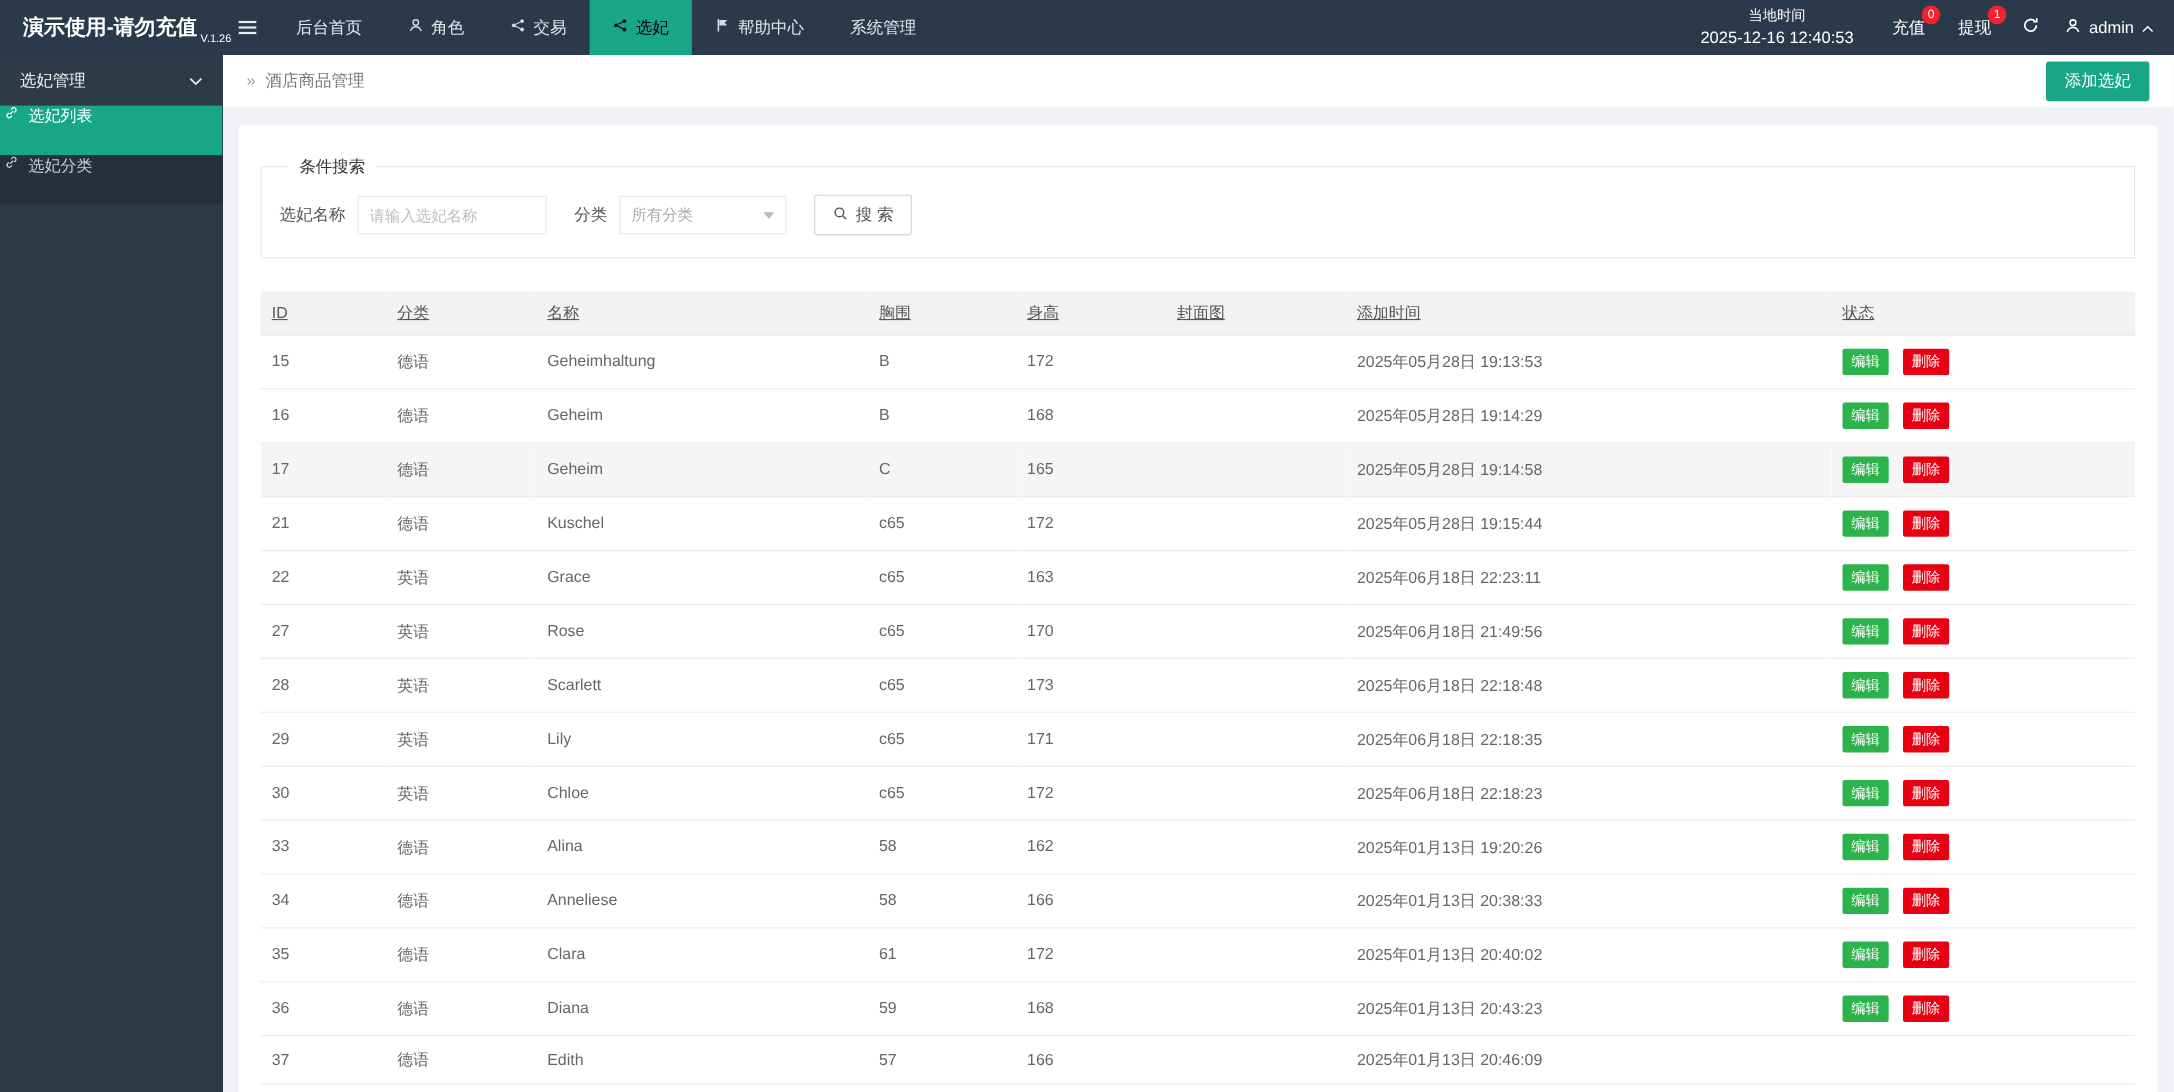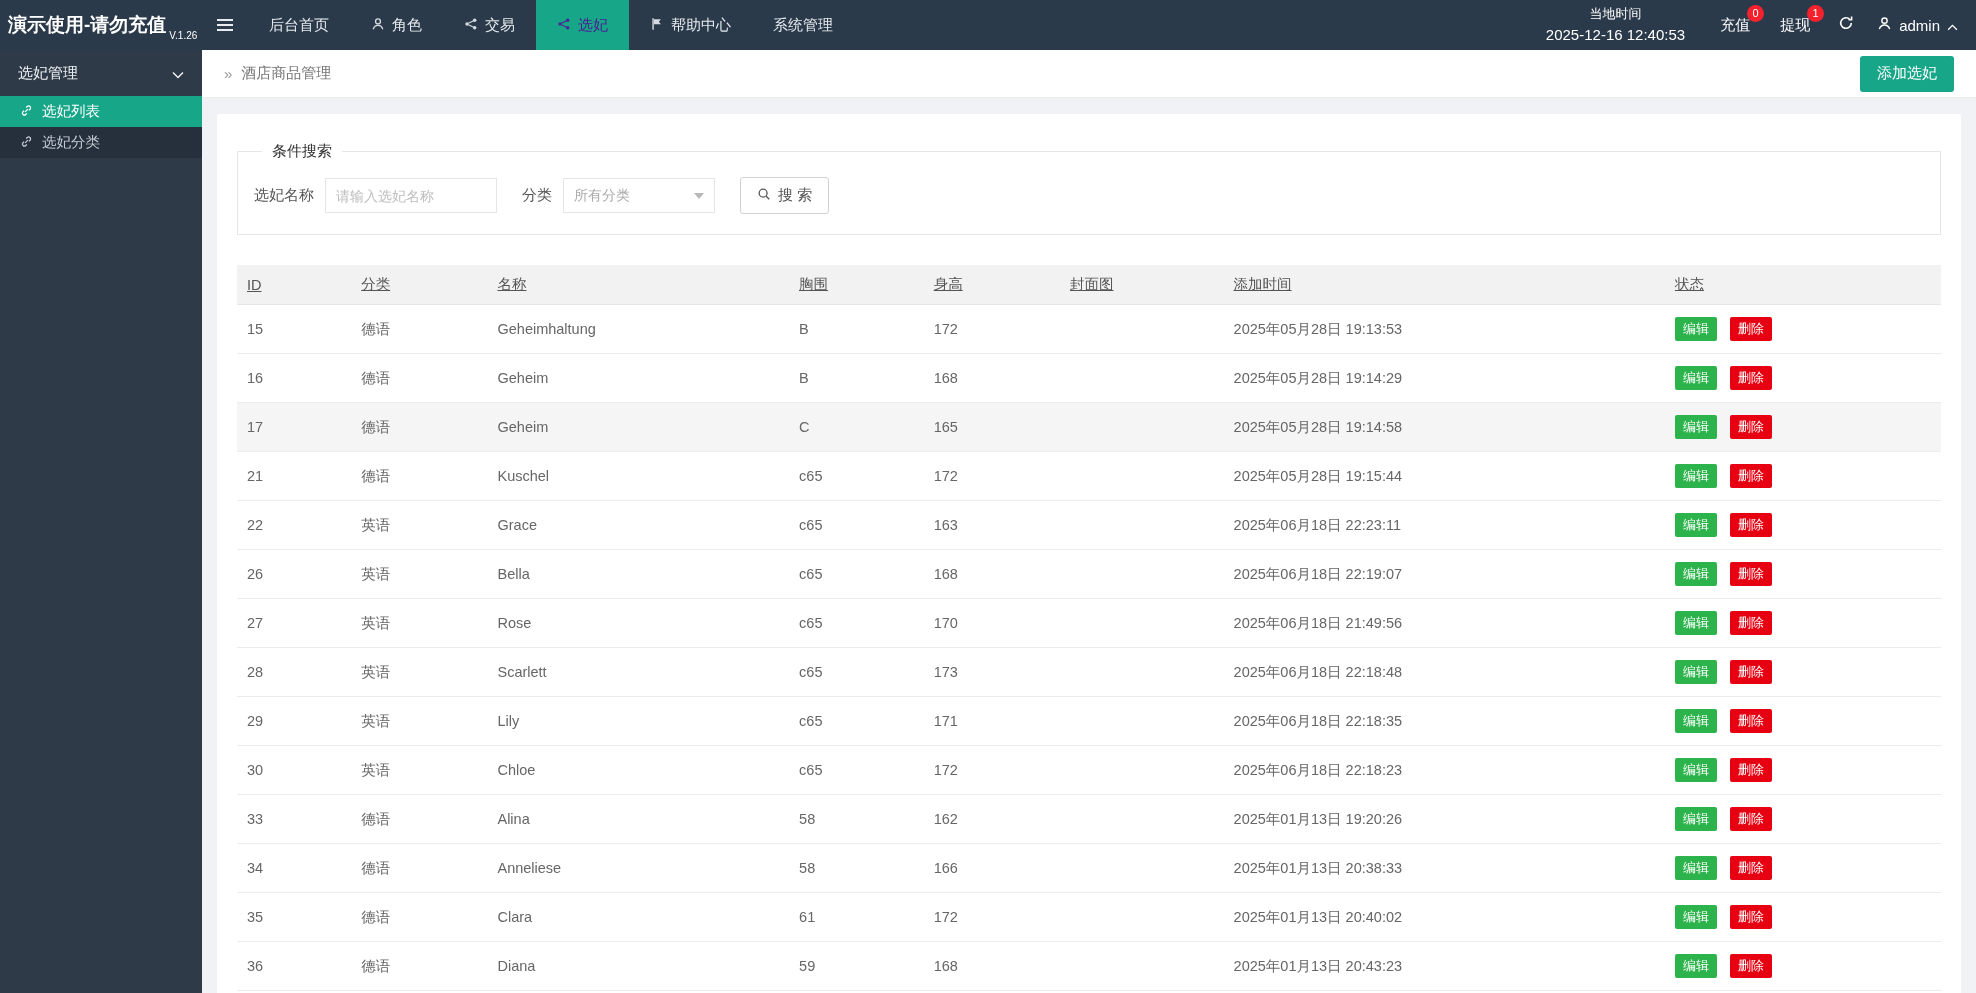--- a/index.html
+++ b/index.html
@@ -12,32 +12,32 @@
   }
 
   
   .navbar {
     position: fixed; top: 0; left: 0; right: 0; height: 50px;
     background: var(--navbar-bg, #2b3a4a);
     display: flex; align-items: stretch; z-index: 10; color: #fff;
   }
   .brand {
     width: 202px; flex: 0 0 auto; display: flex; align-items: center;
-    padding-left: 8px; font-weight: bold; font-size: 19px; white-space: nowrap;
+    padding-left: 21px; font-weight: bold; font-size: 19px; white-space: nowrap;
   }
   .brand sup { font-size: 10px; font-weight: normal; margin-left: 3px; transform: translateY(-7px); margin-top: 35px; }
   .nav-toggle { width: 46px; display: flex; align-items: center; justify-content: center; cursor: pointer; }
   .hamburger { display: inline-flex; flex-direction: column; gap: 3px; }
   .hamburger i { display: block; width: 16px; height: 2px; background: #e8ecef; }
   .nav-items { display: flex; align-items: stretch; }
   .nav-item {
     display: flex; align-items: center; gap: 7px; padding: 0 21px;
     font-size: 15px; color: #e4e9ed; cursor: pointer; white-space: nowrap;
   }
-  .nav-item.active { background: var(--accent, #18a689); color: #4c1d95; }
+  .nav-item.active { background: var(--accent, #18a689); color: #000000; }
   .nav-item svg { opacity: .92; }
   .nav-right { margin-left: auto; display: flex; align-items: center; }
   .time-block { text-align: center; line-height: 1.4; padding: 0 20px; }
   .time-label { font-size: 13px; }
   .time-value { font-size: 15px; }
   .nav-badge-item {
     position: relative; padding: 0 15px; font-size: 15px; color: #fff;
     cursor: pointer; height: 50px; display: flex; align-items: center;
   }
   .badge {
@@ -52,21 +52,21 @@
   .sidebar {
     position: fixed; top: 50px; left: 0; bottom: 0; width: 202px;
     background: var(--sidebar-bg, #2f3a48); color: #cdd3da;
   }
   .sidebar-header {
     height: 46px; display: flex; align-items: center; justify-content: space-between;
     padding: 0 18px; font-size: 15px; color: #eef1f4; cursor: pointer;
   }
   .sidebar-items { background: var(--sidebar-item-bg, #25303c); }
   .sidebar-item {
-    height: 31px; display: flex; align-items: center; gap: 9px; padding: 0 20px;
+    height: 45px; display: flex; align-items: flex-start; gap: 9px; padding: 0 4px;
     font-size: 14.5px; cursor: pointer; color: #c6cdd5;
   }
   .sidebar-item.active { background: var(--accent, #18a689); color: #fff; }
 
   
   .main { margin-left: 202px; padding-top: 50px; height: 993px; }
   .breadcrumb-bar {
     height: 48px; background: #fff; display: flex; align-items: center;
     padding: 0 22px; border-bottom: 1px solid #ededed;
   }
@@ -372,33 +372,20 @@
         <td>c65</td>
         <td>163</td>
         <td></td>
         <td>2025年06月18日 22:23:11</td>
         <td>
           <span class="btn-mini btn-edit">编辑</span>
           <span class="btn-mini btn-del">删除</span>
         </td>
       </tr>
           <tr>
-        <td>26</td>
-        <td>英语</td>
-        <td>Bella</td>
-        <td>c65</td>
-        <td>168</td>
-        <td></td>
-        <td>2025年06月18日 22:19:07</td>
-        <td>
-          <span class="btn-mini btn-edit">编辑</span>
-          <span class="btn-mini btn-del">删除</span>
-        </td>
-      </tr>
-          <tr>
         <td>27</td>
         <td>英语</td>
         <td>Rose</td>
         <td>c65</td>
         <td>170</td>
         <td></td>
         <td>2025年06月18日 21:49:56</td>
         <td>
           <span class="btn-mini btn-edit">编辑</span>
           <span class="btn-mini btn-del">删除</span>

